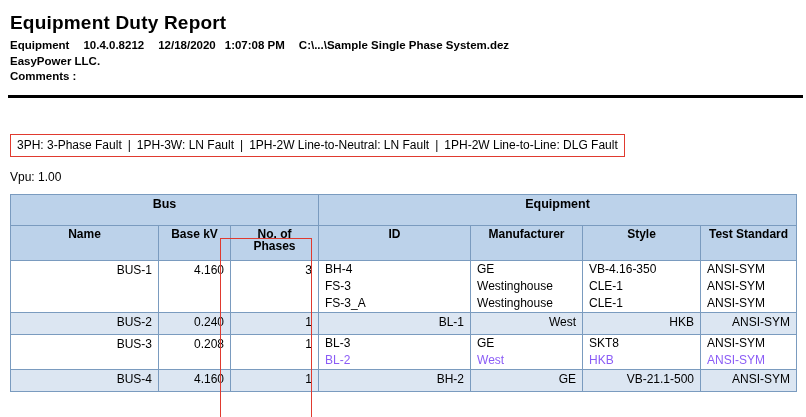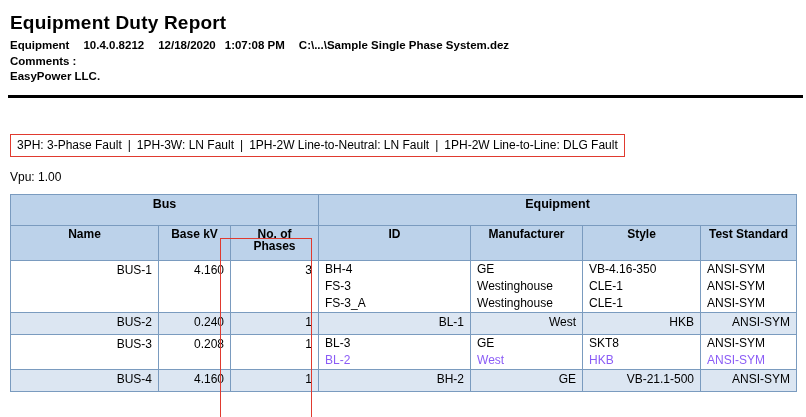--- a/index.html
+++ b/index.html
@@ -136,25 +136,25 @@
 <body>
 
 <div class="page">
 
   <div class="report-title">Equipment Duty Report</div>
 
   <div class="meta-line">
     <span>Equipment</span><span class="sp"></span><span>10.4.0.8212</span><span class="sp"></span><span>12/18/2020</span><span class="sp-sm"></span><span>1:07:08 PM</span><span class="sp"></span><span>C:\...\Sample Single Phase System.dez</span>
   </div>
 
+  <div class="meta-line">EasyPower LLC.</div>
+
   <div class="meta-line">
     <span>Comments :</span><span class="sp-sm"></span><span></span>
   </div>
-
-  <div class="meta-line">EasyPower LLC.</div>
 
   <div class="rule"></div>
 
   <div class="legend-wrap">
     <div class="legend-box">
       <span>3PH: 3-Phase Fault</span><span class="sep">|</span><span>1PH-3W: LN Fault</span><span class="sep">|</span><span>1PH-2W Line-to-Neutral: LN Fault</span><span class="sep">|</span><span>1PH-2W Line-to-Line: DLG Fault</span>
     </div>
   </div>
 
   <div class="vpu">Vpu: 1.00</div>

